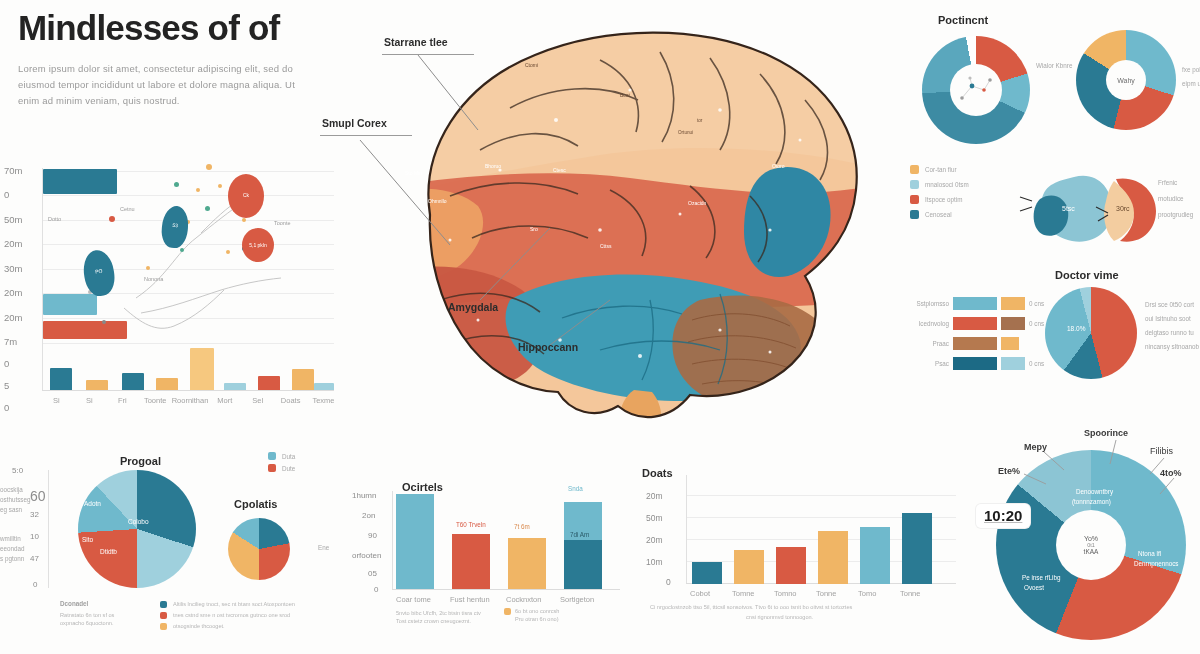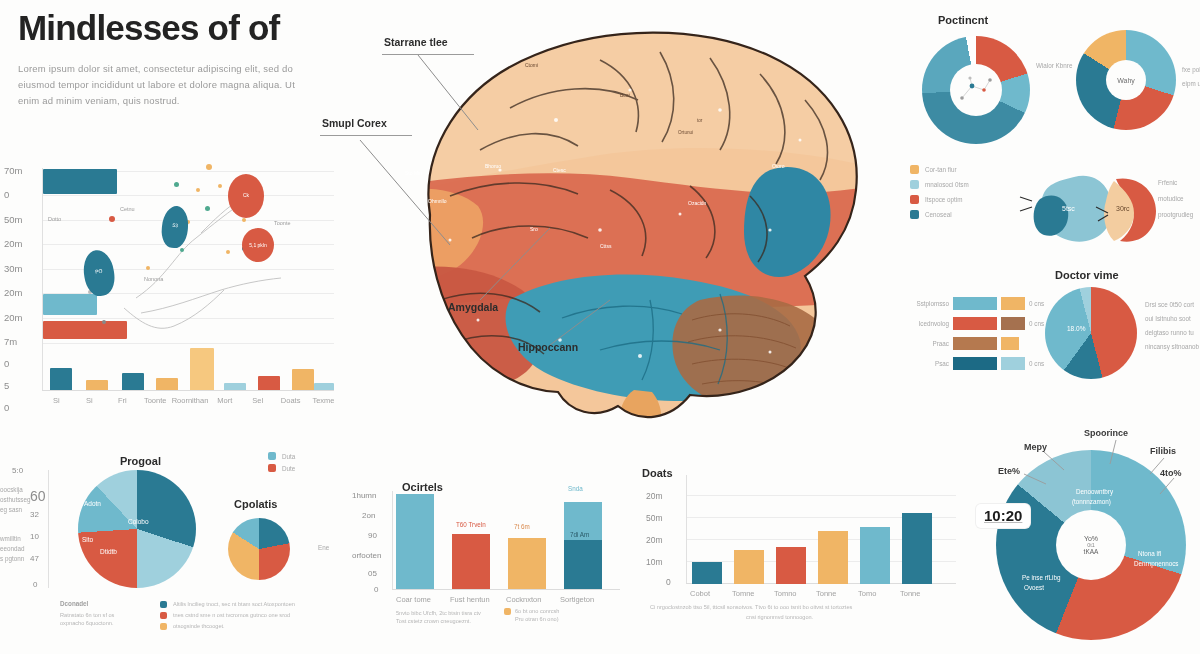--- a/index.html
+++ b/index.html
@@ -560,21 +560,21 @@
 
     <svg width="240" height="232" style="position:absolute;left:0;top:0">
       <line x1="156" y1="18" x2="150" y2="42" stroke="#9b9b9b" stroke-width="0.9"></line>
       <line x1="84" y1="30" x2="104" y2="48" stroke="#9b9b9b" stroke-width="0.9"></line>
       <line x1="204" y1="36" x2="190" y2="52" stroke="#9b9b9b" stroke-width="0.9"></line>
       <line x1="64" y1="52" x2="86" y2="62" stroke="#9b9b9b" stroke-width="0.9"></line>
       <line x1="214" y1="56" x2="200" y2="72" stroke="#9b9b9b" stroke-width="0.9"></line>
     </svg>
     <div class="ltxt" style="position:absolute;left:124px;top:6px;font-size:9px;font-weight:bold;color:#3a3a3a">Spoorince</div>
     <div class="ltxt" style="position:absolute;left:64px;top:20px;font-size:9px;font-weight:bold;color:#3a3a3a">Mepy</div>
-    <div class="ltxt" style="position:absolute;left:190px;top:24px;font-size:9px;font-weight:bold;color:#3a3a3a">Filibis</div>
+    <div class="ltxt" style="position:absolute;left:190px;top:24px;font-size:9px;font-weight:normal;color:#3a3a3a">Filibis</div>
     <div class="ltxt" style="position:absolute;left:38px;top:44px;font-size:9px;font-weight:bold;color:#3a3a3a">Ete%</div>
     <div class="ltxt" style="position:absolute;left:200px;top:46px;font-size:9px;font-weight:bold;color:#3a3a3a">4to%</div>
 
     <div class="badge" style="left:16px;top:82px">
       <u>10:20</u>
     </div>
   </div>
 
 </div>
 

